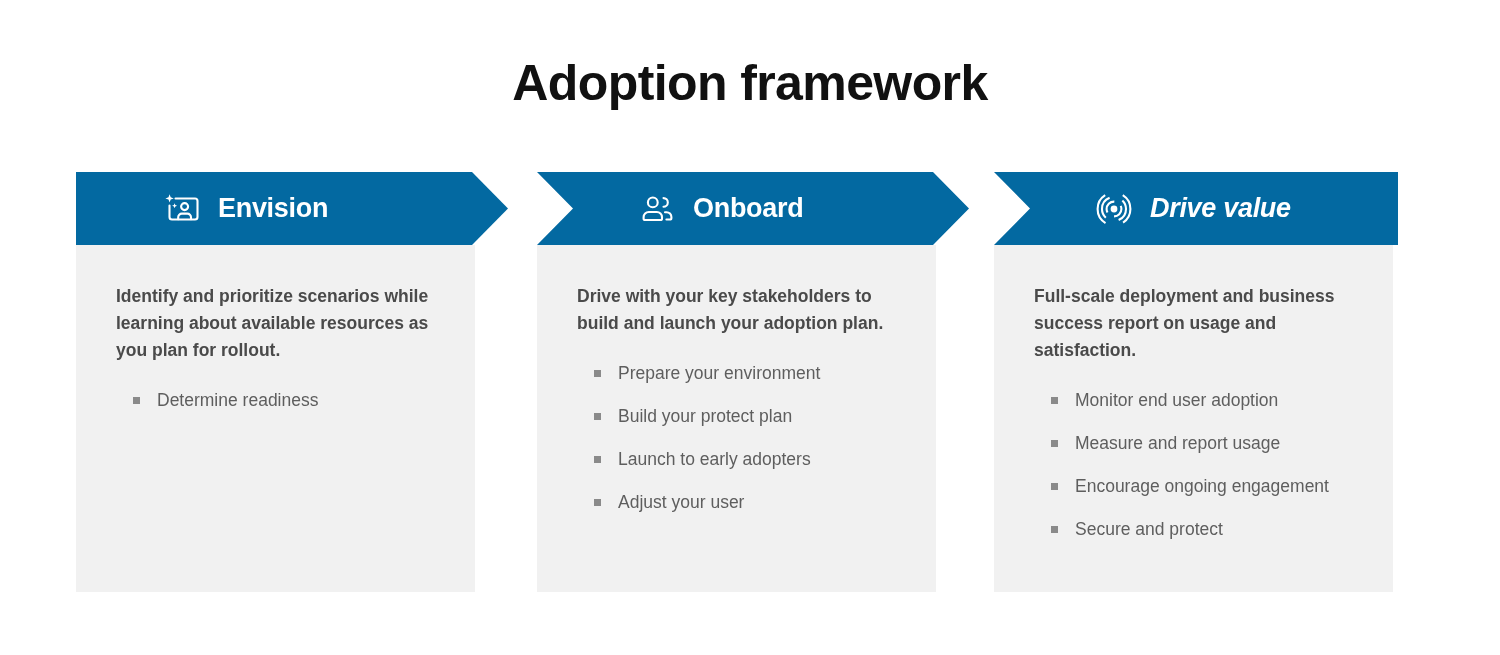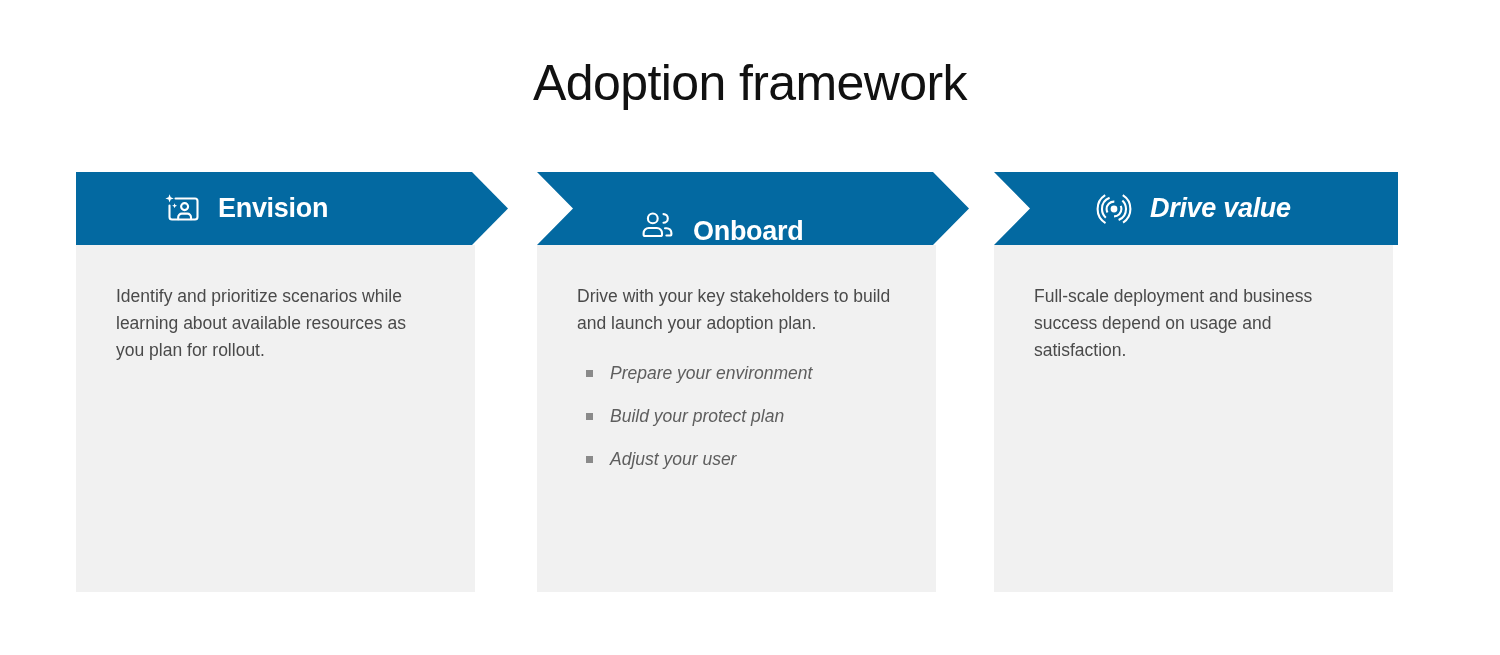--- a/index.html
+++ b/index.html
@@ -16,21 +16,21 @@
   }
 
   
   .page-title {
     position: absolute;
     left: 0;
     top: 58px;
     width: 1500px;
     text-align: center;
     font-size: 50px;
-    font-weight: normal;
+    font-weight: bold;
     color: #111111;
     letter-spacing: -0.6px;
     line-height: 1;
     white-space: nowrap;
   }
 
   
   .framework {
     position: absolute;
     left: 76px;
@@ -60,21 +60,20 @@
   }
   .stage-1 .stage-header {
     width: 432px;
     padding-left: 86px;
     clip-path: polygon(0 0, 396px 0, 432px 36.5px, 396px 73px, 0 73px);
   }
   .stage-2 .stage-header {
     width: 432px;
     padding-left: 100px;
     clip-path: polygon(0 0, 396px 0, 432px 36.5px, 396px 73px, 0 73px, 36px 36.5px);
-    align-items: flex-end;
   }
   .stage-3 .stage-header {
     width: 404px;
     padding-left: 100px;
     clip-path: polygon(0 0, 404px 0, 404px 73px, 0 73px, 36px 36.5px);
     font-style: italic;
   }
 
   .stage-icon {
     flex: 0 0 auto;
@@ -104,31 +103,30 @@
     left: 0;
     width: 399px;
     height: 347px;
     background: #F1F1F1;
     box-sizing: border-box;
     padding: 38px 40px 0 40px;
   }
 
   .stage-desc {
     font-size: 17.5px;
-    font-weight: normal;
+    font-weight: bold;
     color: #4A4A4A;
     line-height: 27px;
     margin: 0 0 26px 0;
   }
 
   .stage-list {
     list-style: none;
-    margin: 0;
+    margin: 8px;
     padding: 0;
-    font-style: italic;
   }
   .stage-list li {
     position: relative;
     padding-left: 33px;
     font-size: 17.5px;
     color: #5E5E5E;
     line-height: 20px;
     margin-bottom: 23px;
   }
   .bullet-square {
@@ -156,20 +154,21 @@
           <path d="M16.2 30.3 v-2.1 a3.6 3.6 0 0 1 3.6 -3.6 h5.6 a3.6 3.6 0 0 1 3.6 3.6 v2.1" stroke="#ffffff" stroke-width="2.1" stroke-linecap="round" stroke-linejoin="round"></path>
           <path d="M7.6 5.2 L8.7 8.3 L11.8 9.4 L8.7 10.5 L7.6 13.6 L6.5 10.5 L3.4 9.4 L6.5 8.3 Z" fill="#ffffff"></path>
           <path d="M12.6 14.2 L13.3 16.0 L15.1 16.7 L13.3 17.4 L12.6 19.2 L11.9 17.4 L10.1 16.7 L11.9 16.0 Z" fill="#ffffff"></path>
         </svg>
       </span>
       <span class="stage-title">Envision</span>
     </div>
     <div class="stage-card">
       <p class="stage-desc">Identify and prioritize scenarios while learning about available resources as you plan for rollout.</p>
       <ul class="stage-list">
+        <li><span class="bullet-square"></span><span>Determine readiness</span></li>
       </ul>
     </div>
   </div>
 
   <div class="stage stage-2">
     <div class="stage-header">
       <span class="stage-icon">
         <svg viewBox="0 0 40 40" fill="none" xmlns="http://www.w3.org/2000/svg">
           <circle cx="15.8" cy="13.4" r="4.9" stroke="#ffffff" stroke-width="2.1"></circle>
           <path d="M6.6 29.4 v-1.2 a5.2 5.2 0 0 1 5.2 -5.2 h8 a5.2 5.2 0 0 1 5.2 5.2 v1.2 a1.6 1.6 0 0 1 -1.6 1.6 H8.2 a1.6 1.6 0 0 1 -1.6 -1.6 Z" stroke="#ffffff" stroke-width="2.1" stroke-linejoin="round"></path>
@@ -177,35 +176,42 @@
           <path d="M28.0 23.2 h1.6 a4.8 4.8 0 0 1 4.8 4.8 v0.9 a1.6 1.6 0 0 1 -1.6 1.6 h-3.4" stroke="#ffffff" stroke-width="2.1" stroke-linecap="round" stroke-linejoin="round"></path>
         </svg>
       </span>
       <span class="stage-title">Onboard</span>
     </div>
     <div class="stage-card">
       <p class="stage-desc">Drive with your key stakeholders to build and launch your adoption plan.</p>
       <ul class="stage-list">
         <li><span class="bullet-square"></span><span>Prepare your environment</span></li>
         <li><span class="bullet-square"></span><span>Build your protect plan</span></li>
+        <li><span class="bullet-square"></span><span>Launch to early adopters</span></li>
         <li><span class="bullet-square"></span><span>Adjust your user</span></li>
       </ul>
     </div>
   </div>
 
   <div class="stage stage-3">
     <div class="stage-header">
       <span class="stage-icon">
         <svg viewBox="0 0 40 40" fill="none" xmlns="http://www.w3.org/2000/svg">
           <circle cx="20" cy="20" r="3.4" fill="#ffffff"></circle>
           <circle cx="20" cy="20" r="7.4" stroke="#ffffff" stroke-width="2.1" stroke-dasharray="15.5 8.0" stroke-dashoffset="4" stroke-linecap="butt"></circle>
           <circle cx="20" cy="20" r="12.0" stroke="#ffffff" stroke-width="2.1" stroke-dasharray="24.0 13.7" stroke-dashoffset="10" stroke-linecap="butt"></circle>
           <circle cx="20" cy="20" r="16.4" stroke="#ffffff" stroke-width="2.1" stroke-dasharray="33.0 18.5" stroke-dashoffset="17" stroke-linecap="butt"></circle>
         </svg>
       </span>
       <span class="stage-title">Drive value</span>
     </div>
     <div class="stage-card">
-      <p class="stage-desc">Full-scale deployment and business success depend on usage and satisfaction.</p>
+      <p class="stage-desc">Full-scale deployment and business success report on usage and satisfaction.</p>
+      <ul class="stage-list">
+        <li><span class="bullet-square"></span><span>Monitor end user adoption</span></li>
+        <li><span class="bullet-square"></span><span>Measure and report usage</span></li>
+        <li><span class="bullet-square"></span><span>Encourage ongoing engagement</span></li>
+        <li><span class="bullet-square"></span><span>Secure and protect</span></li>
+      </ul>
     </div>
   </div>
 
 </div>
 
 </body></html>

